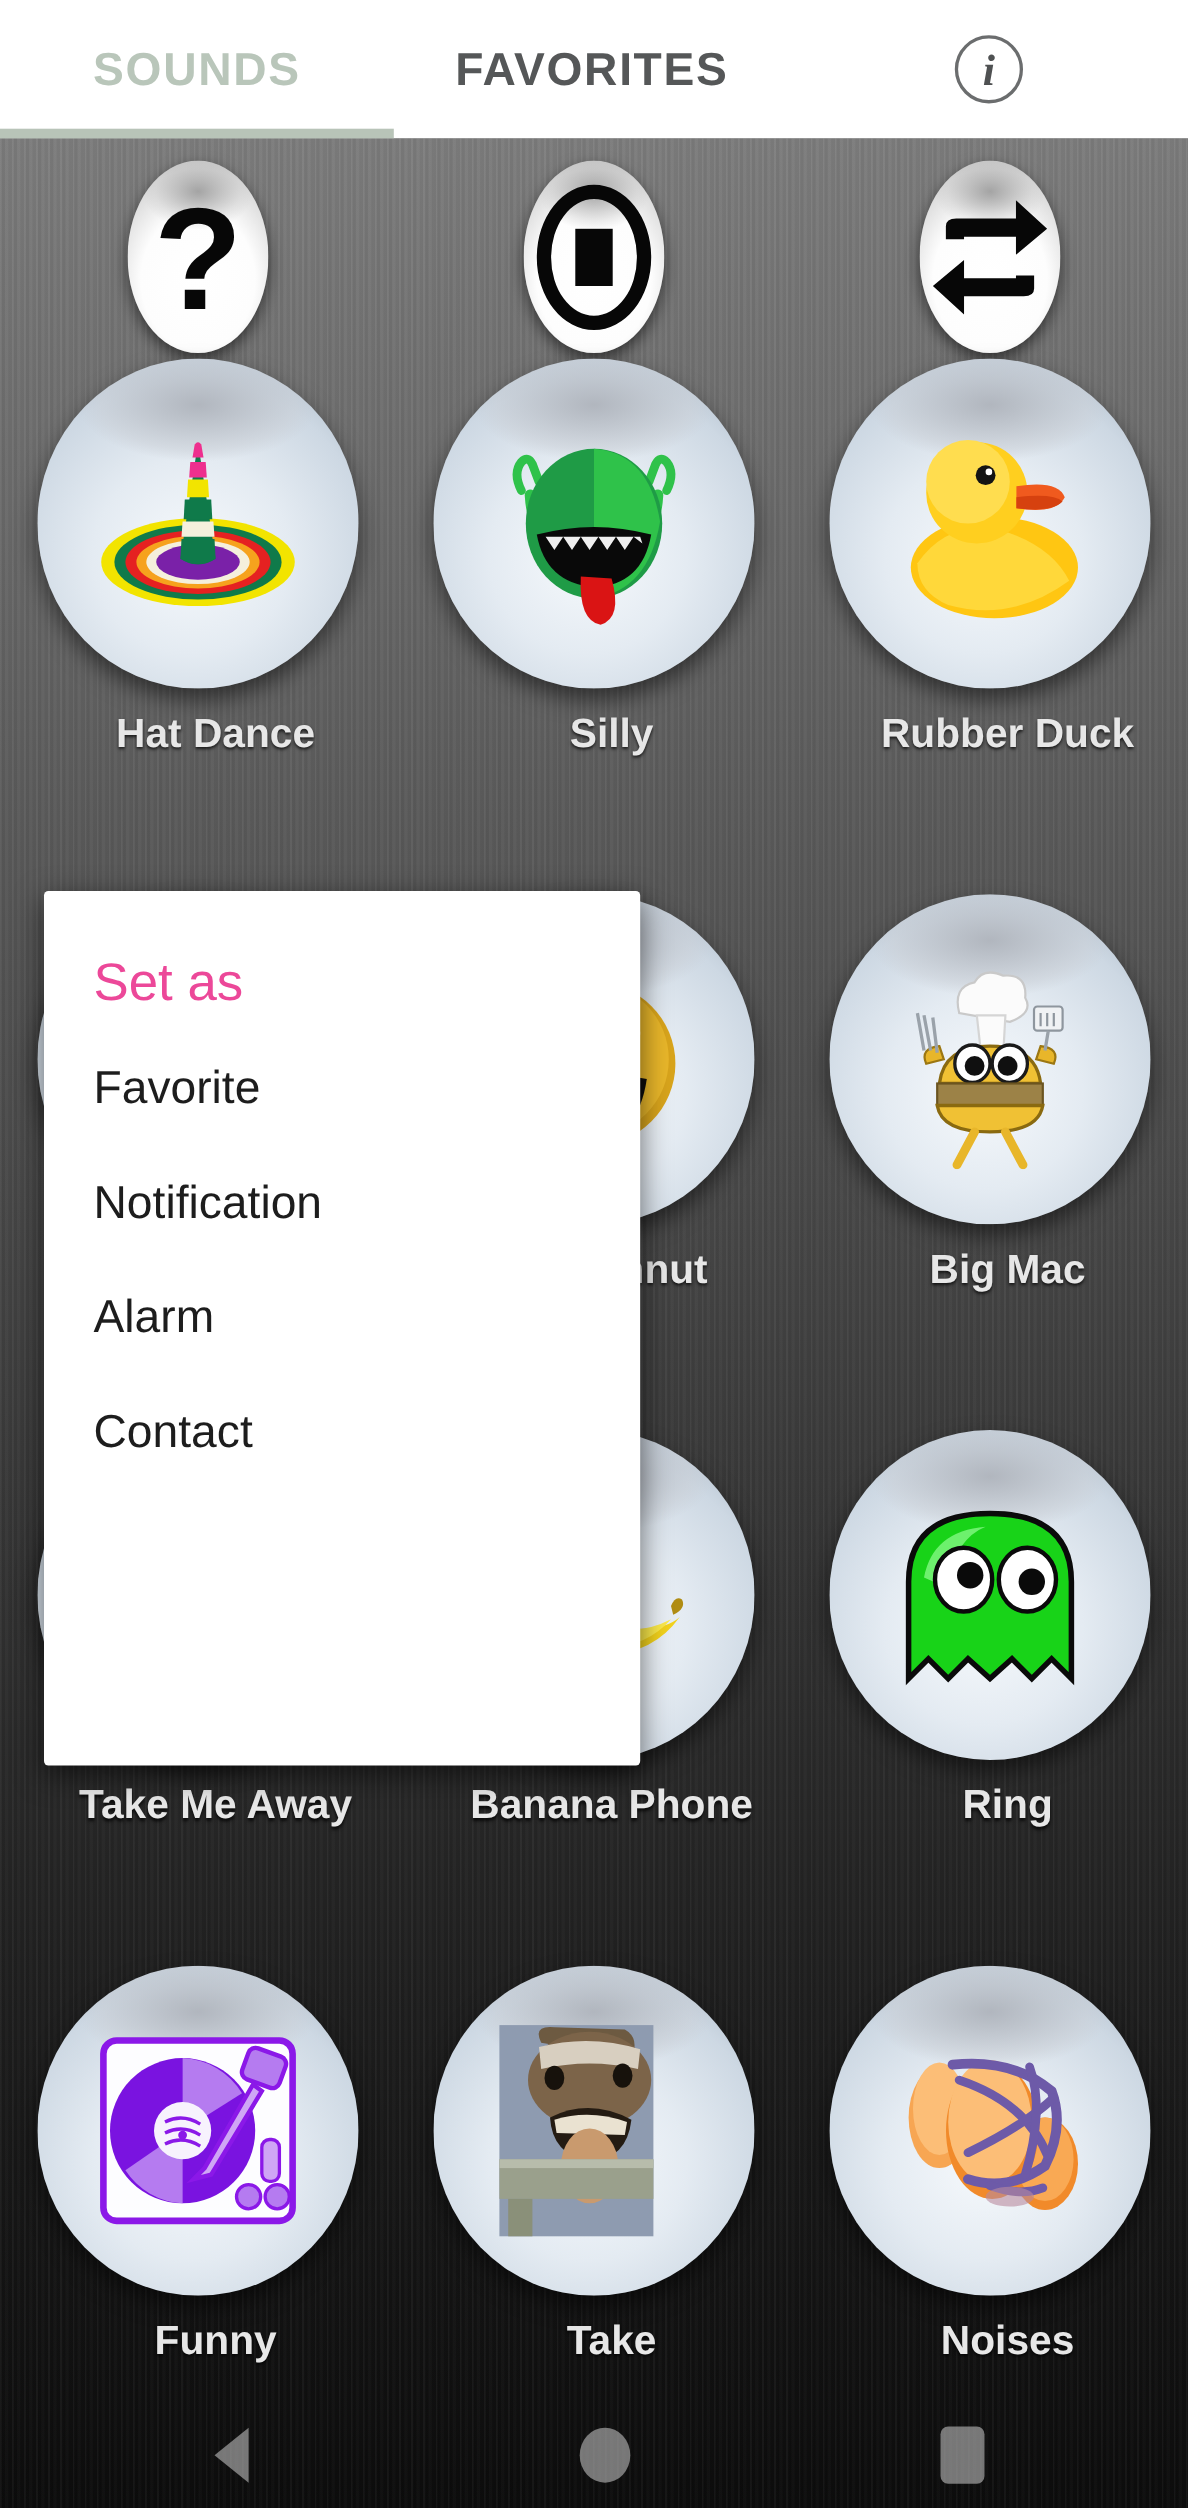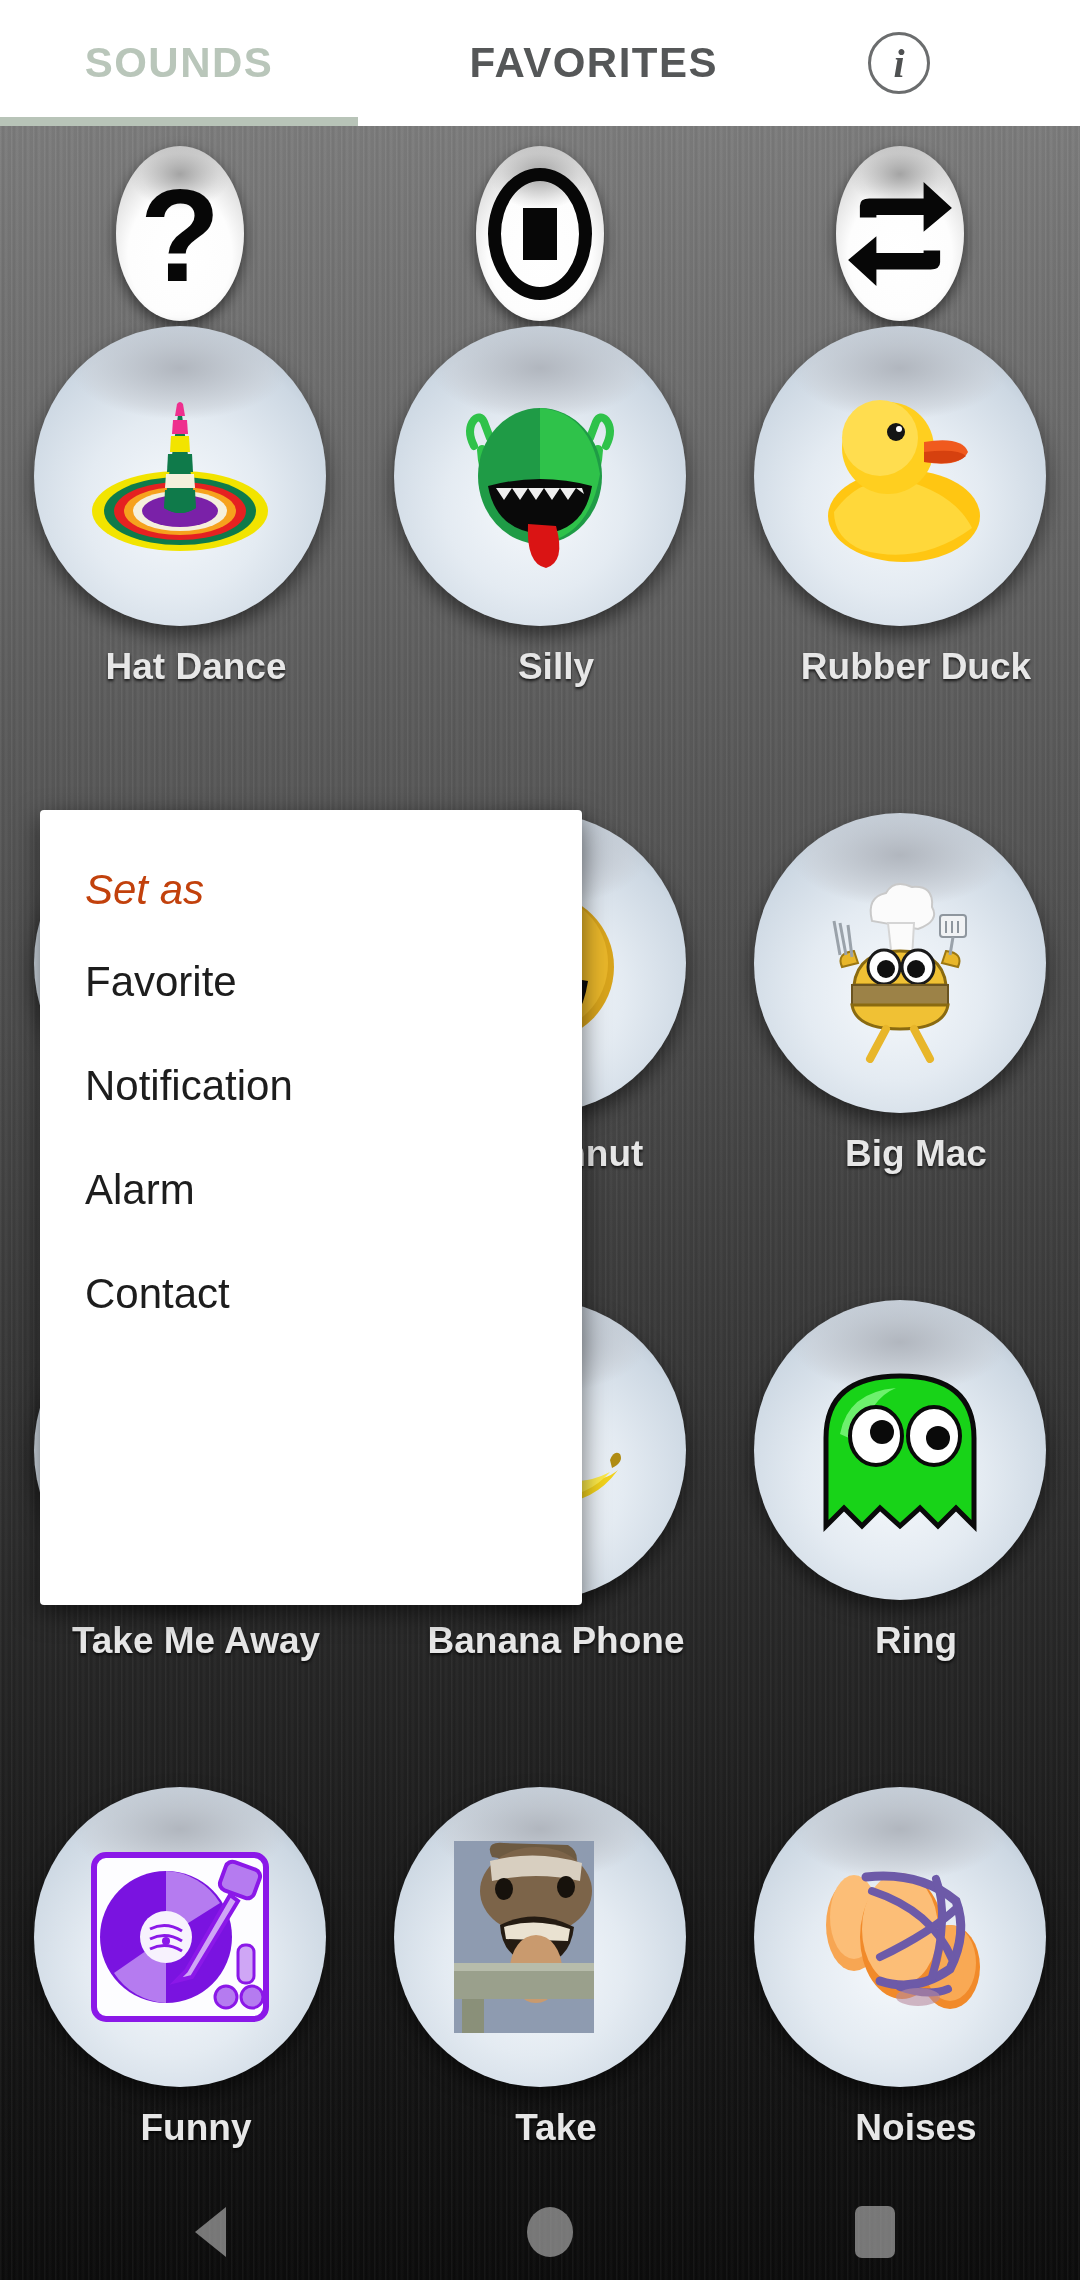--- a/index.html
+++ b/index.html
@@ -15,21 +15,21 @@
     position: absolute; top: 0; left: 0;
     width: 1080px; height: 126px;
     background: #ffffff;
     display: flex; align-items: center;
   }
   .tab {
     height: 126px; display: flex; align-items: center; justify-content: center;
     position: relative;
   }
   .tab-sounds { width: 358px; }
-  .tab-fav { width: 360px; justify-content: flex-end; }
+  .tab-fav { width: 360px; }
   .tab-label {
     font-size: 42px; font-weight: bold; letter-spacing: 1.5px;
   }
   .tab-sounds .tab-label { color: #b9c6ba; }
   .tab-fav .tab-label { color: #555758; }
   .tab-indicator {
     position: absolute; bottom: 0; left: 0;
     width: 358px; height: 9px; background: #b8c4b8;
   }
   .tab-info {
@@ -127,23 +127,22 @@
     position: absolute;
     left: 40px; top: 810px;
     width: 542px; height: 795px;
     background: #ffffff;
     border-radius: 4px;
     box-shadow: 0 8px 26px rgba(0,0,0,0.55);
     padding-top: 34px;
     z-index: 40;
   }
   .ctxtitle {
-    font-size: 42px; color: #c2410c; padding: 22px 45px 16px 45px;
+    font-size: 48px; color: #ec4899; padding: 22px 45px 16px 45px;
     font-weight: normal;
-    font-style: italic;
   }
   .ctxitem {
     font-size: 42px; color: #1d1d1d; padding: 28px 45px 28px 45px;
     font-weight: normal; white-space: nowrap;
   }
 
   
   .navbar {
     position: absolute; left: 0; bottom: 0; width: 1080px; height: 96px;
     display: flex; z-index: 60; pointer-events: none;

